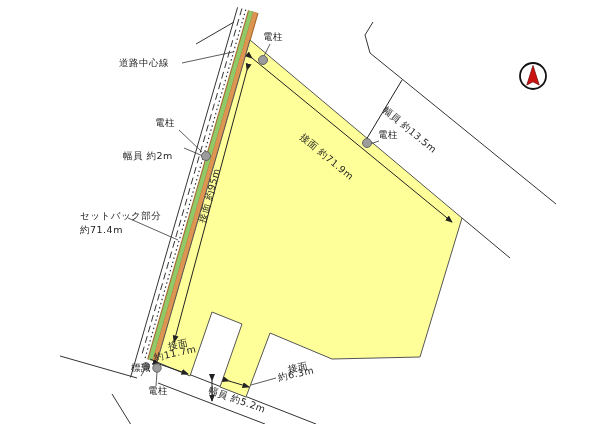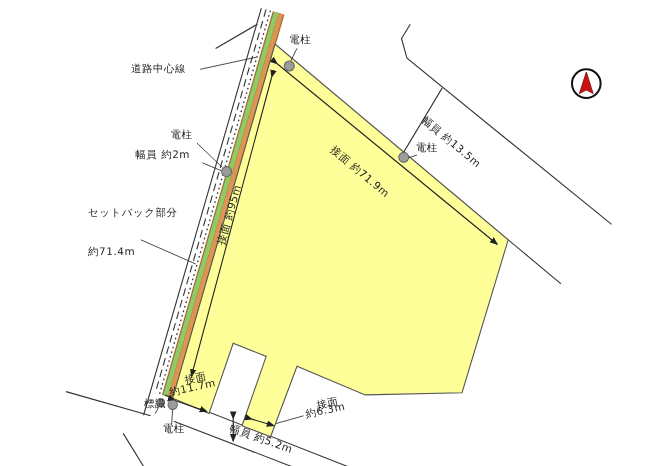--- a/index.html
+++ b/index.html
@@ -85,22 +85,22 @@
 
     <g transform="translate(533,76)">
       <circle r="13" fill="#fff" stroke="#111" stroke-width="1.8"></circle>
       <path d="M0,-10.5 L6.2,9 L0,5.8 L-6.2,9 Z" fill="#CC1111" stroke="#7a0e0e" stroke-width="0.8"></path>
     </g>
   </svg>
 
   <div class="lbl" style="left:119px;top:57px">道路中心線</div>
   <div class="lbl" style="left:263px;top:31px">電柱</div>
   <div class="lbl" style="left:155px;top:117px">電柱</div>
-  <div class="lbl" style="left:123px;top:136px">幅員 約2m</div>
-  <div class="lbl" style="left:80px;top:188px">セットバック部分</div>
+  <div class="lbl" style="left:123px;top:150px">幅員 約2m</div>
+  <div class="lbl" style="left:80px;top:210px">セットバック部分</div>
   <div class="lbl" style="left:80px;top:224px">約71.4m</div>
   <div class="lbl rot rm74" style="left:196px;top:221px">接面 約95m</div>
   <div class="lbl rot r40" style="left:305px;top:131px">接面 約71.9m</div>
   <div class="lbl rot r40" style="left:388px;top:104px">幅員 約13.5m</div>
   <div class="lbl" style="left:378px;top:129px">電柱</div>
   <div class="lbl rot rm12" style="left:167px;top:341px">接面</div>
   <div class="lbl rot rm12" style="left:153px;top:352px">約11.7m</div>
   <div class="lbl rot rm12" style="left:287px;top:364px">接面</div>
   <div class="lbl rot rm12" style="left:277px;top:372px">約6.3m</div>
   <div class="lbl rot r20" style="left:211px;top:384px">幅員 約5.2m</div>

